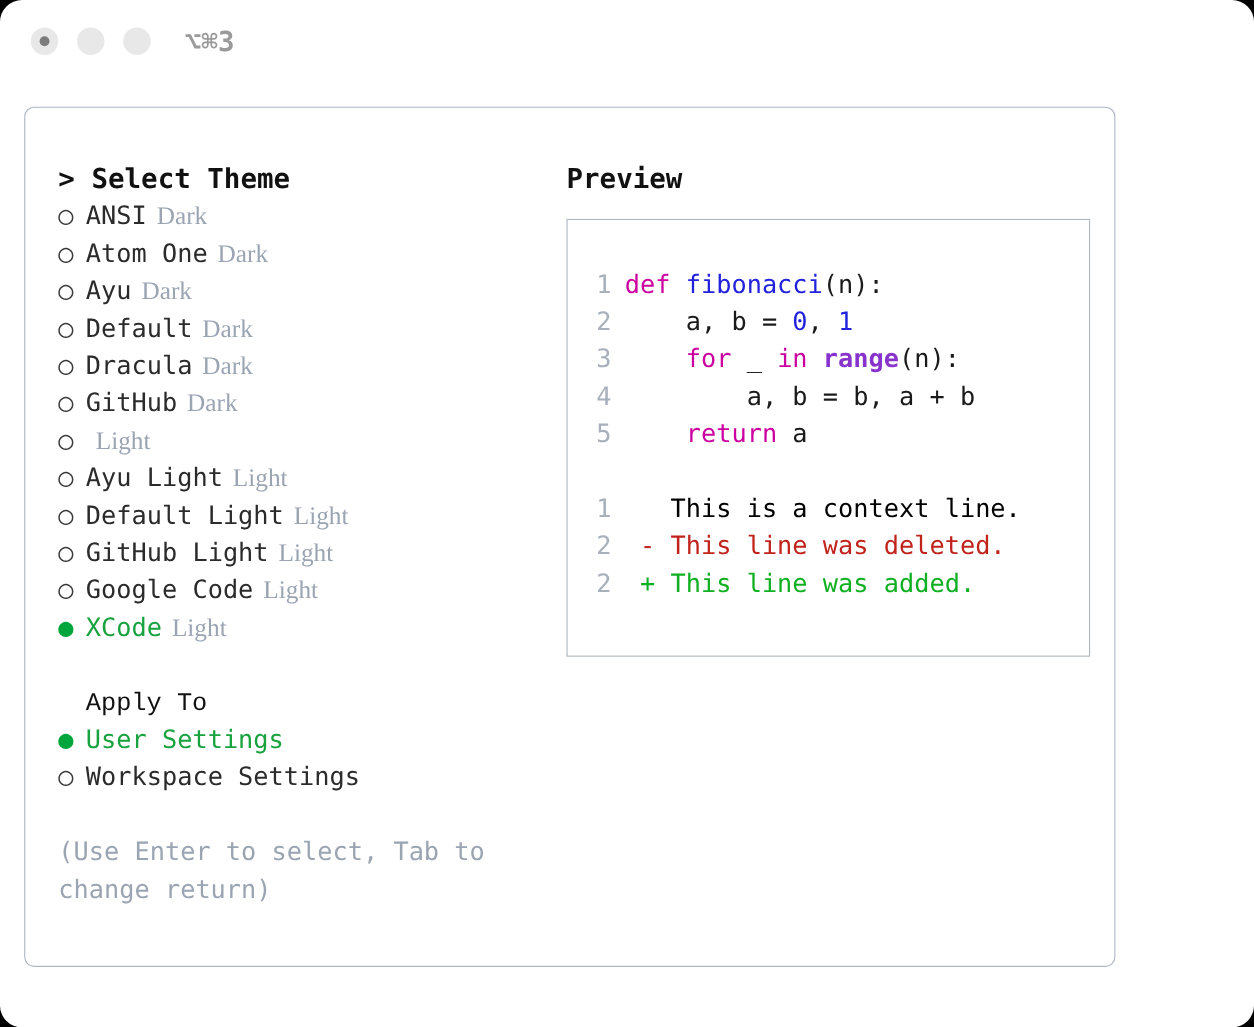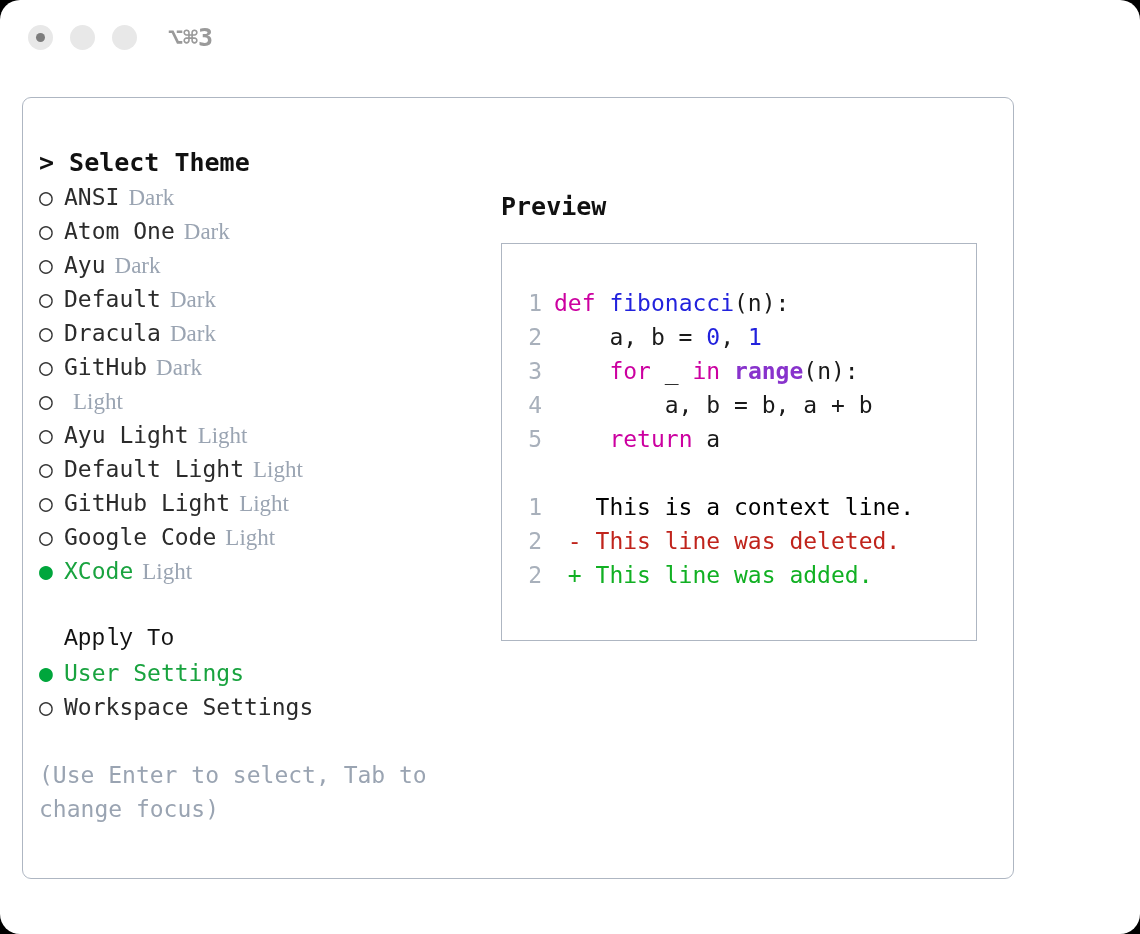--- a/index.html
+++ b/index.html
@@ -72,21 +72,21 @@
     width: 992px;
     height: 782px;
     border: 1.5px solid #aeb6c2;
     border-radius: 9px;
     box-sizing: border-box;
     background: #ffffff;
   }
 
   .columns {
     position: absolute;
-    left: 0; top: 0;
+    left: 14px; top: 0;
     width: 100%;
     height: 100%;
   }
 
   
   .left-col {
     position: absolute;
     left: 16px;
     top: 48px;
     width: 440px;
@@ -154,21 +154,20 @@
     position: absolute;
     left: 478px;
     top: 48px;
     width: 500px;
   }
   .preview-title {
     font-size: 25px;
     font-weight: bold;
     color: #111111;
     line-height: 34px;
-    margin-top: 44px;
   }
   .preview-box {
     margin-top: 19px;
     width: 476px;
     height: 398px;
     border: 1.5px solid #aeb6c2;
     box-sizing: border-box;
     background: #ffffff;
     position: relative;
   }
@@ -241,21 +240,21 @@
             <div class="opt-row"><span class="marker">○</span><span class="opt-label">Google Code</span><span class="opt-cat">Light</span></div>
             <div class="opt-row selected"><span class="marker sel">●</span><span class="opt-label">XCode</span><span class="opt-cat">Light</span></div>
           </div>
 
         <div class="subsection">Apply To</div>
         <div id="apply-list">
             <div class="opt-row selected"><span class="marker sel">●</span><span class="opt-label">User Settings</span></div>
             <div class="opt-row"><span class="marker">○</span><span class="opt-label">Workspace Settings</span></div>
           </div>
 
-        <div class="hint">(Use Enter to select, Tab to change focus)</div>
+        <div class="hint">(Use Enter to select, Tab to change return)</div>
       </div>
 
       <div class="right-col">
         <div class="preview-title">Preview</div>
         <div class="preview-box">
           <div class="code-area">
             <div id="code-lines">
                 <div class="code-line"><span class="lineno">1</span><span class="code-text"><span class="tok-kw">def </span><span class="tok-fn">fibonacci</span><span class="tok-plain">(n):</span></span></div>
                 <div class="code-line"><span class="lineno">2</span><span class="code-text"><span class="tok-plain">    a, b = </span><span class="tok-num">0</span><span class="tok-plain">, </span><span class="tok-num">1</span></span></div>
                 <div class="code-line"><span class="lineno">3</span><span class="code-text"><span class="tok-plain">    </span><span class="tok-kw">for</span><span class="tok-plain"> _ </span><span class="tok-kw">in</span><span class="tok-plain"> </span><span class="tok-builtin">range</span><span class="tok-plain">(n):</span></span></div>

